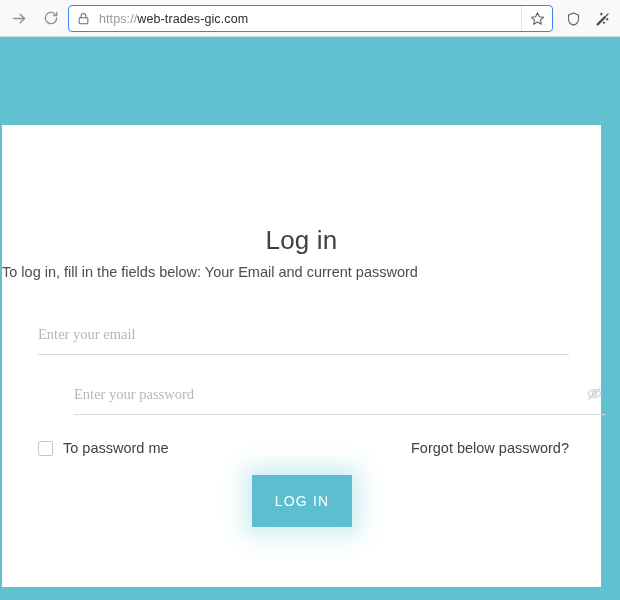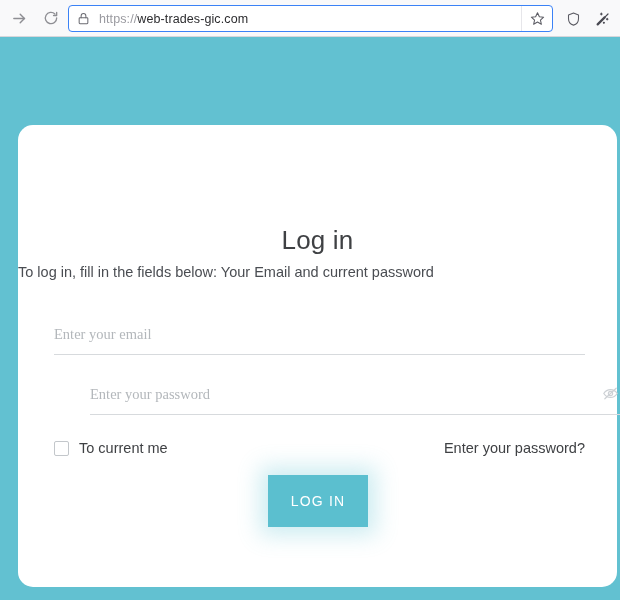--- a/index.html
+++ b/index.html
@@ -103,26 +103,25 @@
     position: absolute;
     left: 0;
     top: 38px;
     width: 620px;
     height: 562px;
     background: #62c1d1;
   }
 
   #login-card {
     position: absolute;
-    left: 18px;
+    left: 2px;
     top: 87px;
     width: 599px;
     height: 462px;
     background: #ffffff;
-    border-radius: 15px;
   }
 
   #login-title {
     position: absolute;
     left: 0;
     top: 100px;
     width: 599px;
     text-align: center;
     font-size: 26px;
     font-weight: 400;
@@ -295,21 +294,21 @@
           <path d="M2.5 12S6 6.5 12 6.5 21.5 12 21.5 12 18 17.5 12 17.5 2.5 12 2.5 12z"></path>
           <circle cx="12" cy="12" r="3"></circle>
           <line x1="4" y1="19.5" x2="20" y2="4.5"></line>
         </svg>
       </span>
     </div>
 
     <div id="options-row">
       <div id="remember-wrap">
         <span id="remember-checkbox"></span>
-        <span id="remember-label">To current me</span>
+        <span id="remember-label">To password me</span>
       </div>
-      <a href="#" id="forgot-link">Enter your password?</a>
+      <a href="#" id="forgot-link">Forgot below password?</a>
     </div>
 
     <button id="login-button">LOG IN</button>
 
   </div>
 </div>
 
 </body></html>

